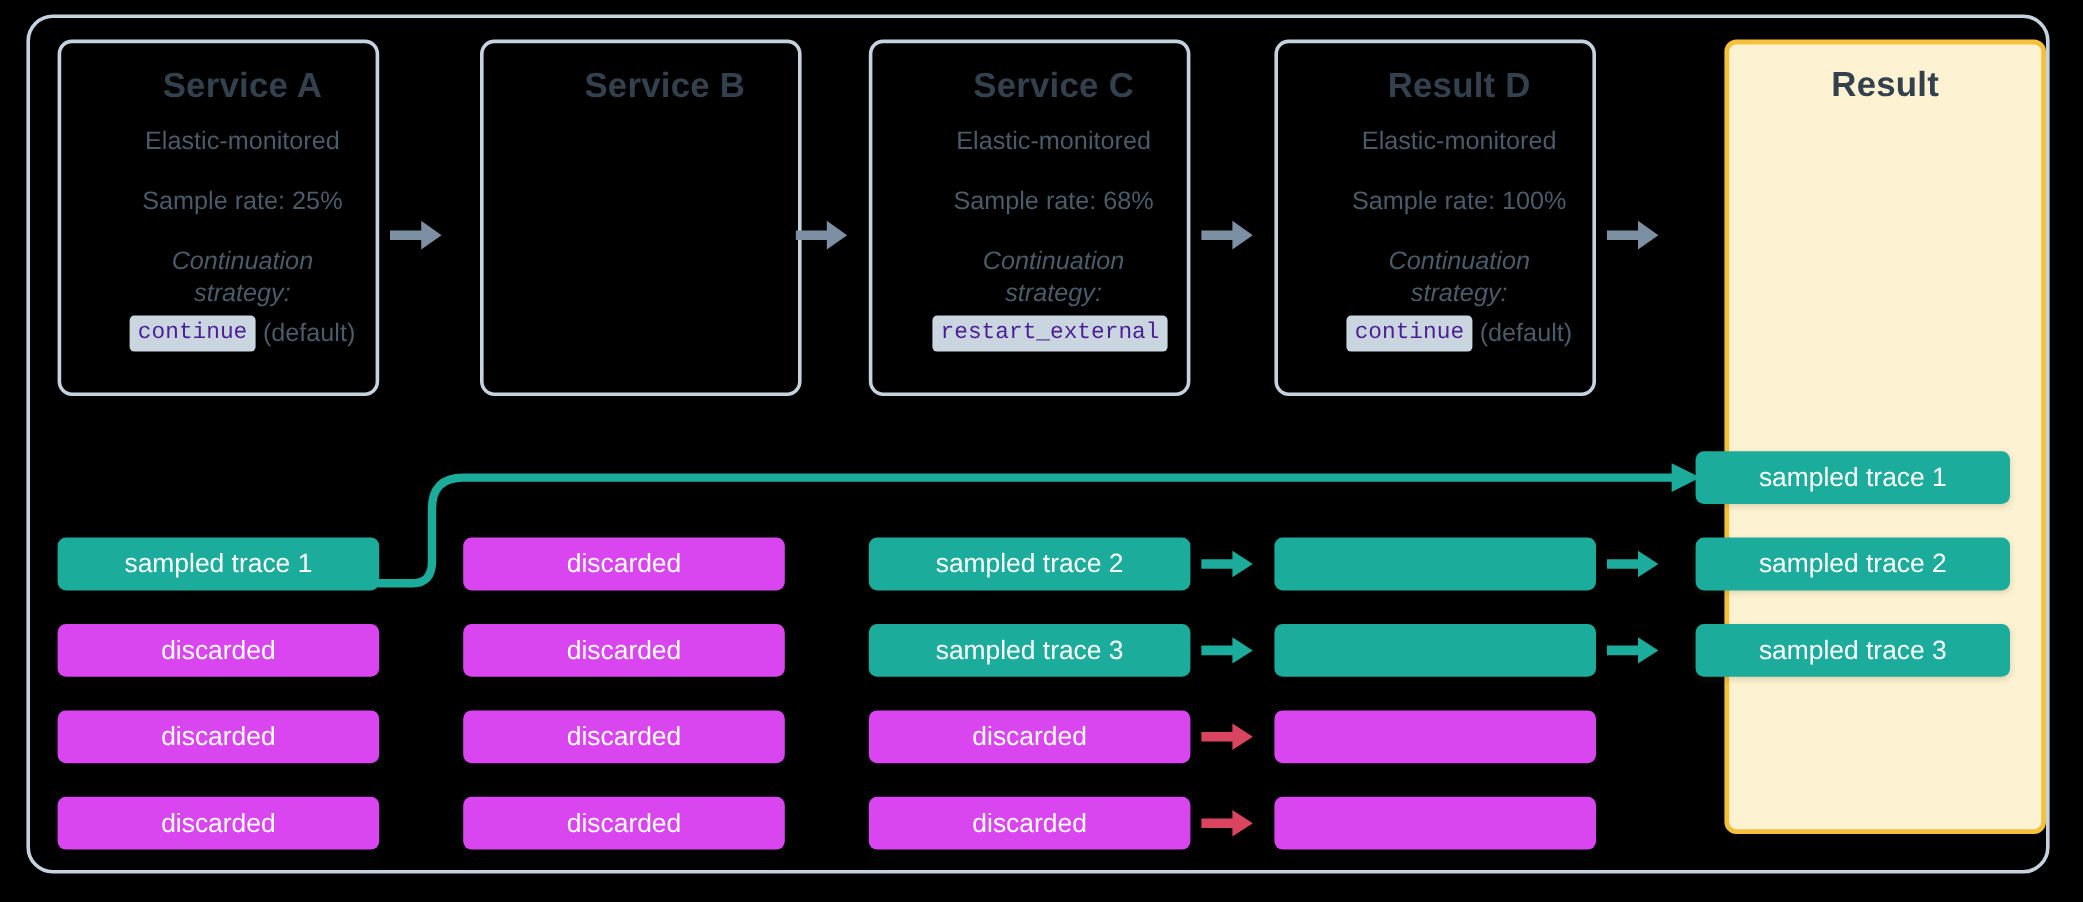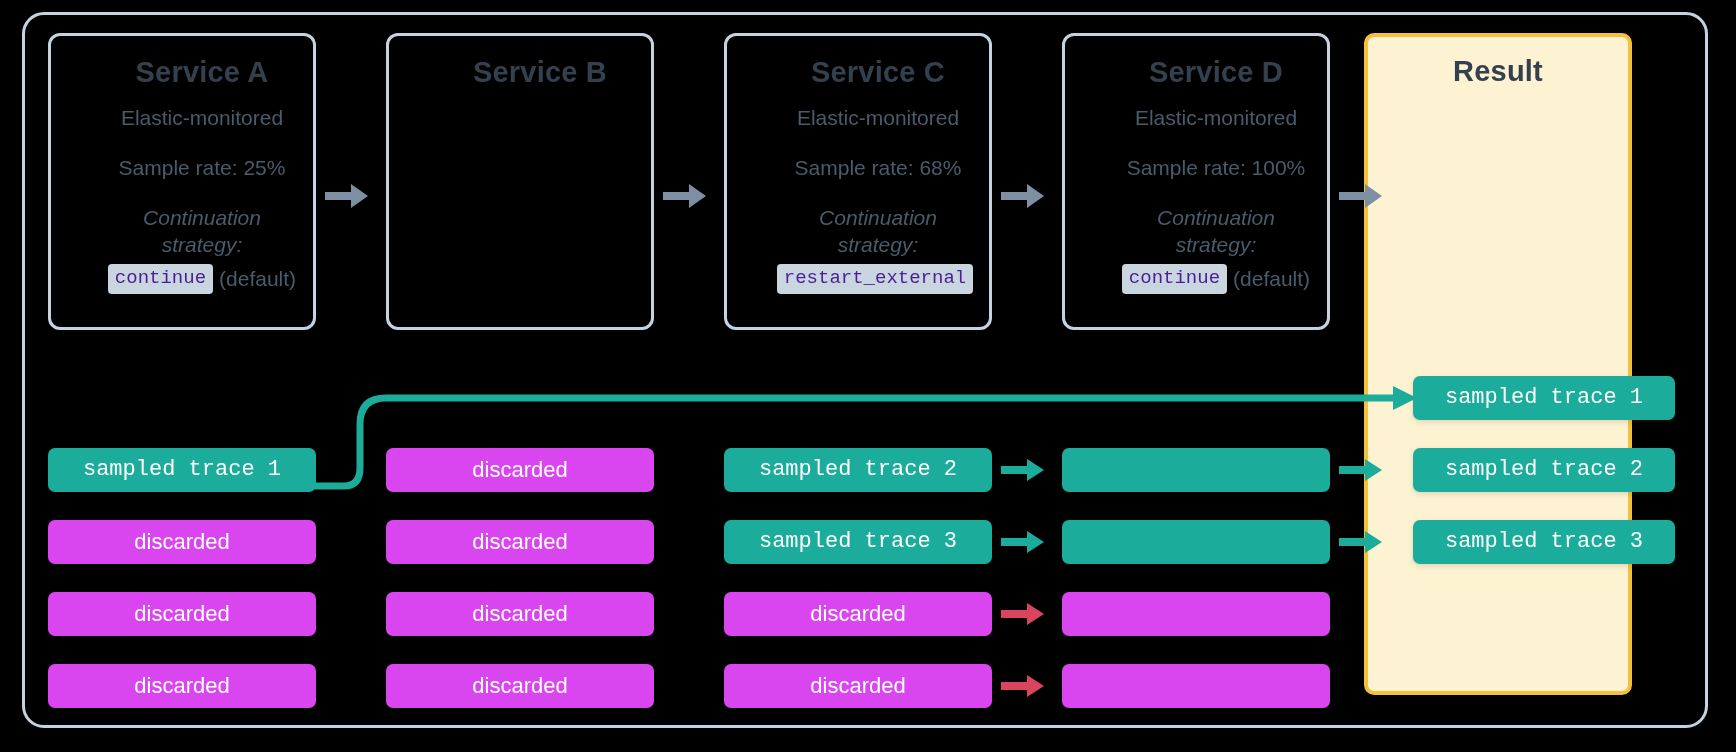--- a/index.html
+++ b/index.html
@@ -43,21 +43,21 @@
     height: 297px;
     border: 3px solid #c5d3e0;
     border-radius: 12px;
     box-sizing: border-box;
     background: #000000;
     text-align: center;
     padding-top: 18px;
     padding-left: 40px;
   }
   .svc-box.c0 { left: 48px; }
-  .svc-box.c1 { left: 386px; }
+  .svc-box.c1 { left: 400px; }
   .svc-box.c2 { left: 724px; }
   .svc-box.c3 { left: 1062px; }
 
   .svc-title {
     font-size: 29px;
     font-weight: bold;
     color: #33414e;
     line-height: 1.25;
     margin: 0 0 14px 0;
     letter-spacing: .2px;
@@ -92,21 +92,21 @@
     font-size: 19px;
     border-radius: 4px;
     padding: 2px 7px 3px 7px;
     vertical-align: middle;
   }
   .code-note { vertical-align: middle; margin-left: 6px; }
 
   
   .result-panel {
     position: absolute;
-    left: 1364px;
+    left: 1437px;
     top: 33px;
     width: 268px;
     height: 662px;
     background: #fdf3d2;
     border: 4px solid #f5c13c;
     border-radius: 10px;
     box-sizing: border-box;
     text-align: center;
     padding-top: 18px;
   }
@@ -137,21 +137,21 @@
     border-radius: 7px;
     box-sizing: border-box;
     display: flex;
     align-items: center;
     justify-content: center;
     color: #ffffff;
     font-size: 22px;
     line-height: 1;
     white-space: nowrap;
   }
-  .bar.sampled { background: #1cac9b; font-family: Liberation Mono, monospace; }
+  .bar.sampled { background: #1cac9b; }
   .bar.discarded { background: #d946ef; text-align: center; }
   .bar.w-col { width: 268px; }
   .bar.res { width: 262px; box-shadow: 0 2px 5px rgba(90,80,40,0.18); }
 
   .bar.col0 { left: 48px; }
   .bar.col1 { left: 386px; }
   .bar.col2 { left: 724px; }
   .bar.col3 { left: 1062px; }
   .bar.colR { left: 1413px; }
 
@@ -213,21 +213,21 @@
     <div class="svc-gap"></div>
     <p class="svc-line">Sample rate: 68%</p>
     <div class="svc-gap"></div>
     <p class="svc-strategy">Continuation strategy:</p>
     <div class="code-row">
       <code class="badge">restart_external</code><span class="code-note"></span>
     </div>
   </div>
 
   <div class="svc-box c3">
-    <p class="svc-title">Service D</p>
+    <p class="svc-title">Result D</p>
     <p class="svc-line">Elastic-monitored</p>
     <div class="svc-gap"></div>
     <p class="svc-line">Sample rate: 100%</p>
     <div class="svc-gap"></div>
     <p class="svc-strategy">Continuation strategy:</p>
     <div class="code-row">
       <code class="badge">continue</code><span class="code-note">(default)</span>
     </div>
   </div>
 

